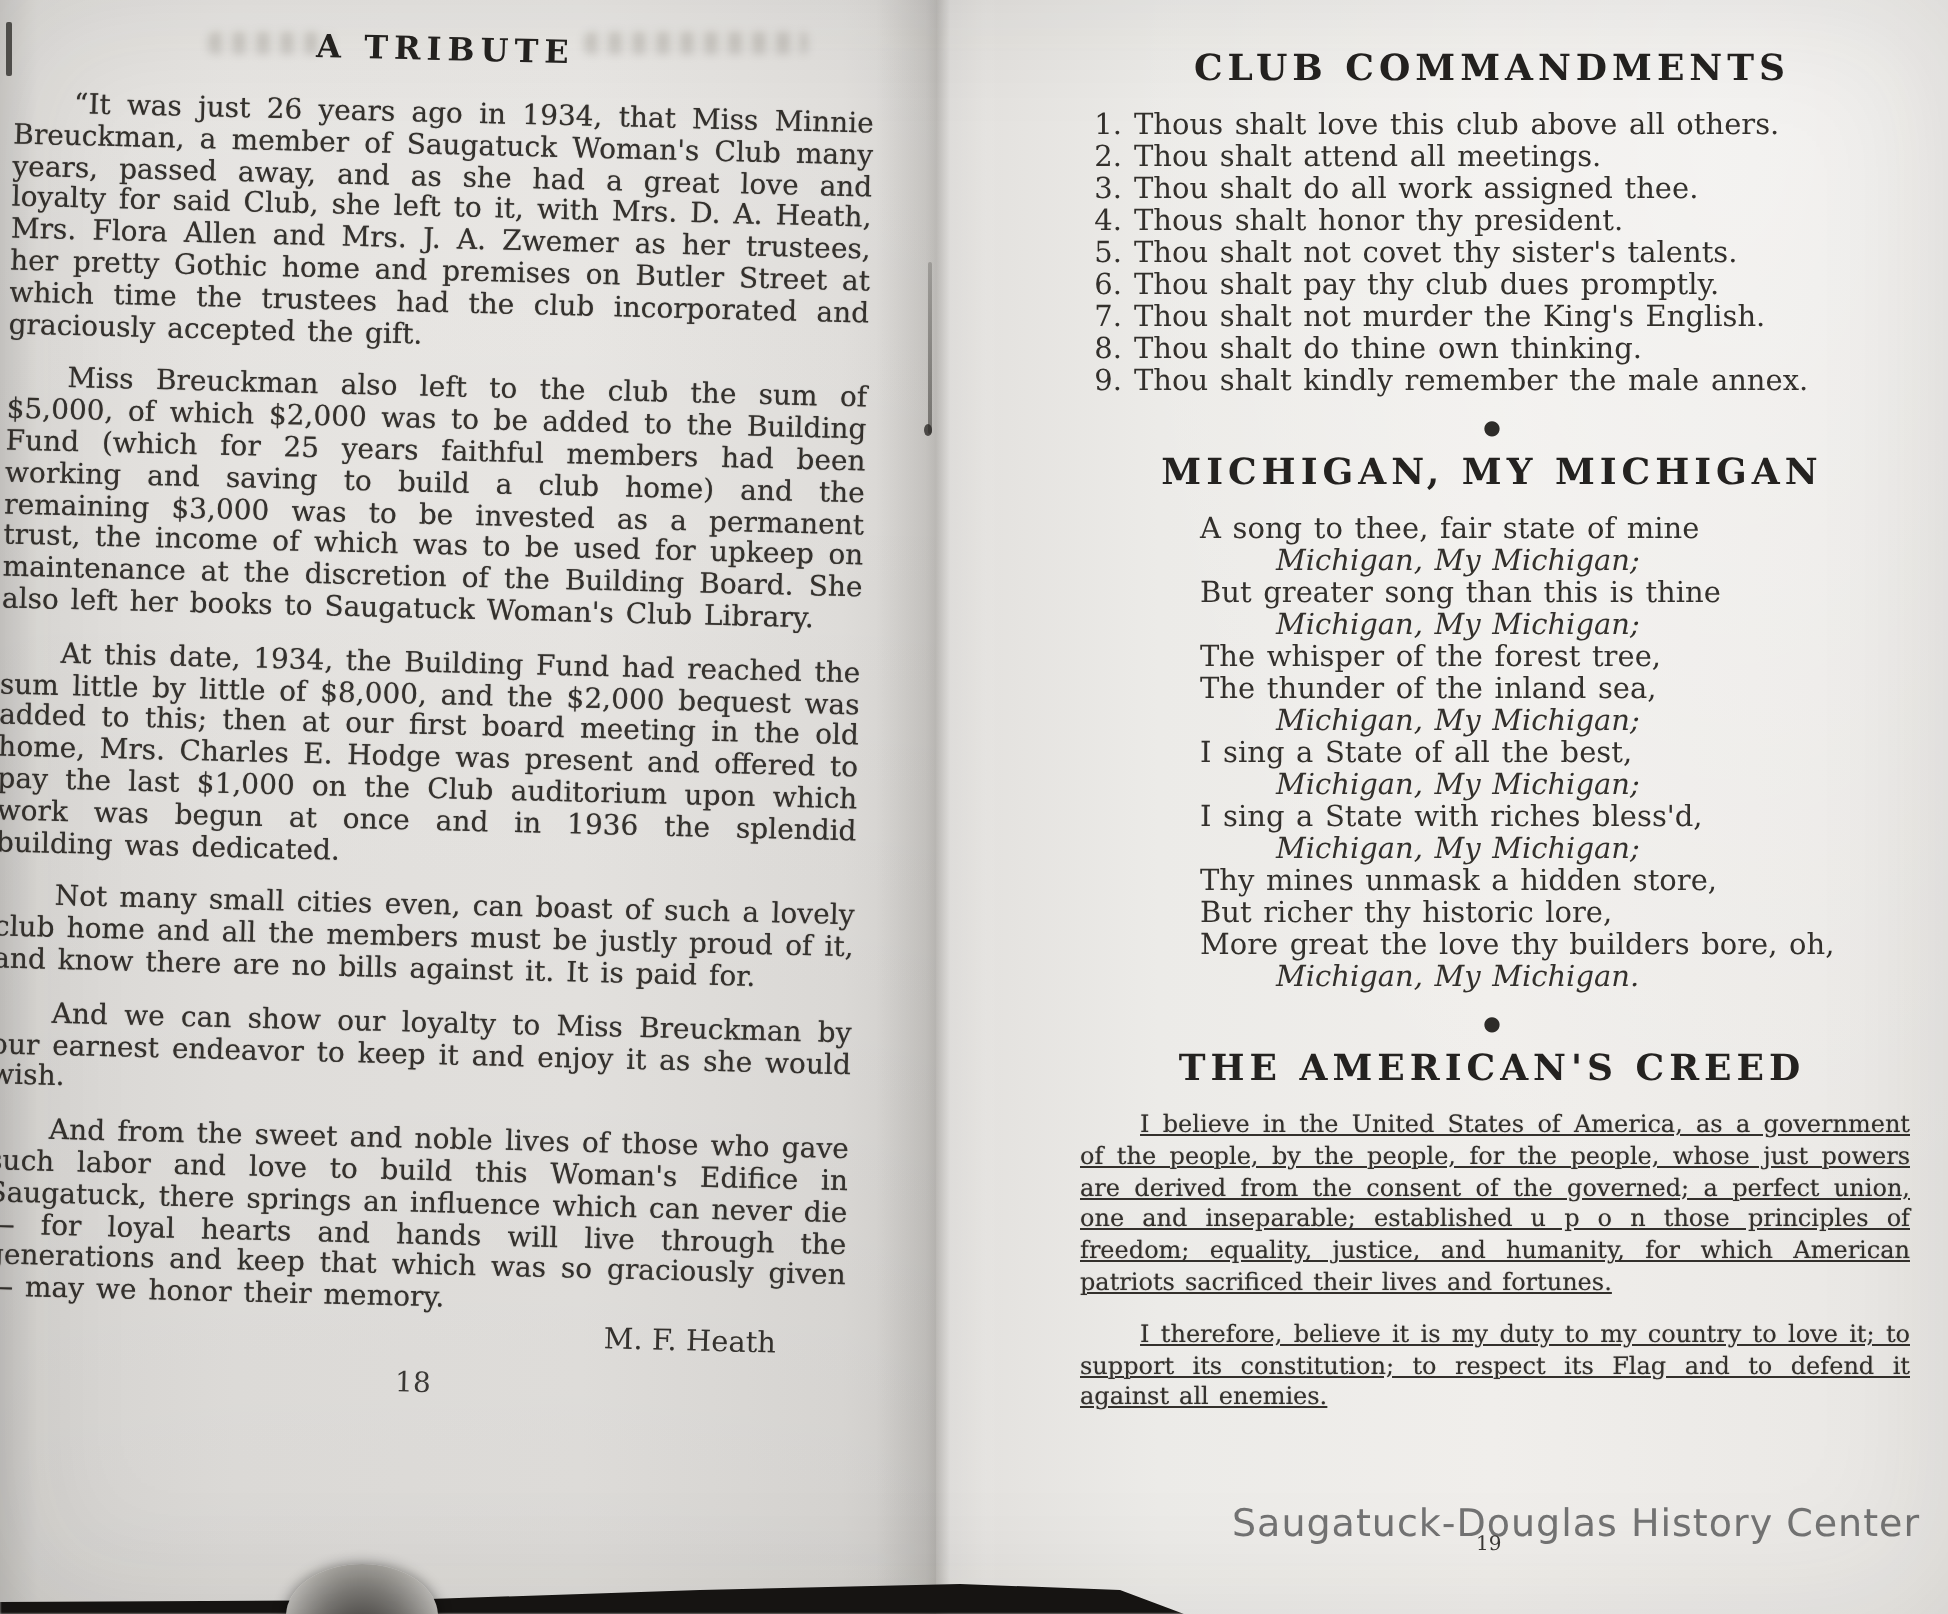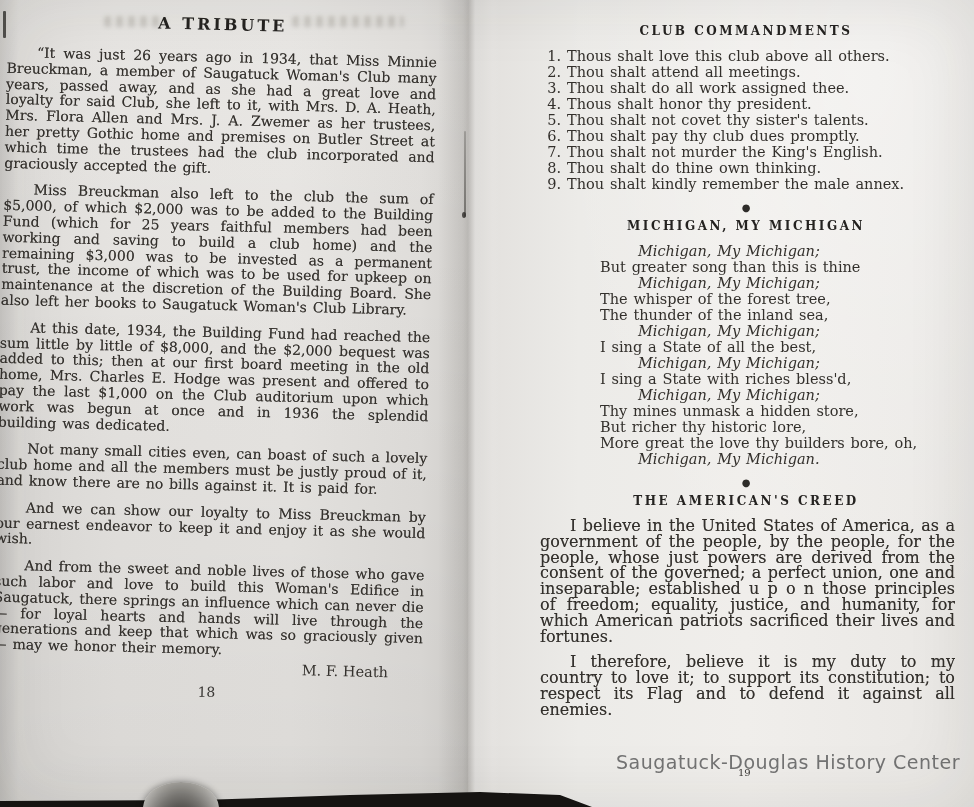--- a/index.html
+++ b/index.html
@@ -70,34 +70,35 @@
   .left-content p:last-of-type{margin-bottom:2px;}
   .signature{text-align:right;padding-right:34px;font-size:14.5px;}
   .pagenum{text-align:center;font-size:14px;margin-top:8px;color:#3a3835;}
 
   
   .right-content{
     position:absolute;left:505px;top:24px;width:452px;padding-left:30px;
     box-sizing:content-box;width:422px;color:#33302c;
   }
   .rp-title{
-    text-align:center;font-weight:bold;font-size:12px;letter-spacing:2.5px;
+    text-align:center;font-weight:bold;font-size:18px;letter-spacing:2.5px;
     color:#242220;margin:0 0 10px 0;
   }
   .commandments{margin:0;padding:0;list-style:none;font-size:14.5px;line-height:16px;word-spacing:1.2px;}
   .commandments li{display:grid;grid-template-columns:26px auto;column-gap:6px;}
   .cnum{text-align:right;}
   .sep{ text-align:center;font-size:10px;color:#2e2c29;margin:10px 0 6px 0;}
   .song{margin:4px 0 0 65px;font-size:14.5px;line-height:16px;word-spacing:1.2px;}
   .song .line{white-space:nowrap;}
   .song .indent{padding-left:38px;font-style:italic;}
   .creed p{
-    margin:0 0 10px 5px;width:415px;font-size:16px;line-height:15.8px;
+    margin:0 0 10px 5px;width:415px;font-size:12px;line-height:15.8px;
     text-align:justify;text-indent:30px;word-spacing:1.2px;
     text-shadow:0 0 .5px rgba(52,49,45,.55);
+    text-decoration:underline;
   }
 
   .watermark{
     position:absolute;left:616px;top:751px;
     font-family:"DejaVu Sans","Liberation Sans",sans-serif;
     font-size:19px;color:#737373;letter-spacing:.5px;white-space:nowrap;
   }
   .pagenum-right{
     position:absolute;left:738px;top:767px;font-size:10px;color:#3a3835;
   }
@@ -180,20 +181,21 @@
       <li>
           <span class="cnum">9.</span>
           <span>Thou shalt kindly remember the male annex.</span>
         </li>
     </ol>
 
     <div class="sep">●</div>
 
     <h2 class="rp-title">MICHIGAN, MY MICHIGAN</h2>
     <div class="song">
+      <div class="line">A song to thee, fair state of mine</div>
       <div class="line indent">Michigan, My Michigan;</div>
       <div class="line">But greater song than this is thine</div>
       <div class="line indent">Michigan, My Michigan;</div>
       <div class="line">The whisper of the forest tree,</div>
       <div class="line">The thunder of the inland sea,</div>
       <div class="line indent">Michigan, My Michigan;</div>
       <div class="line">I sing a State of all the best,</div>
       <div class="line indent">Michigan, My Michigan;</div>
       <div class="line">I sing a State with riches bless'd,</div>
       <div class="line indent">Michigan, My Michigan;</div>

